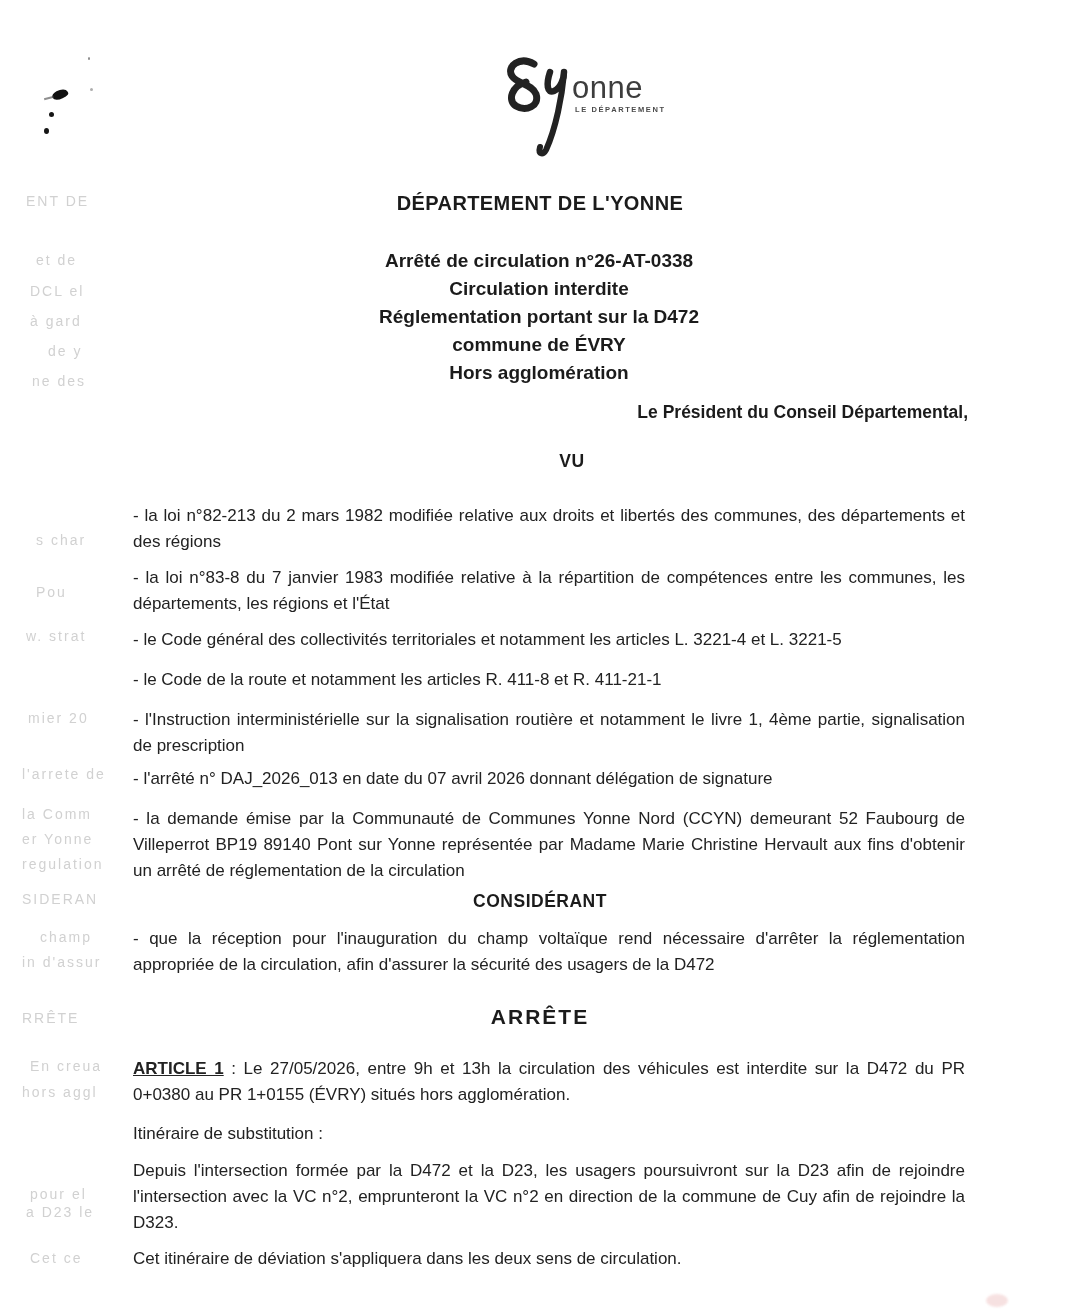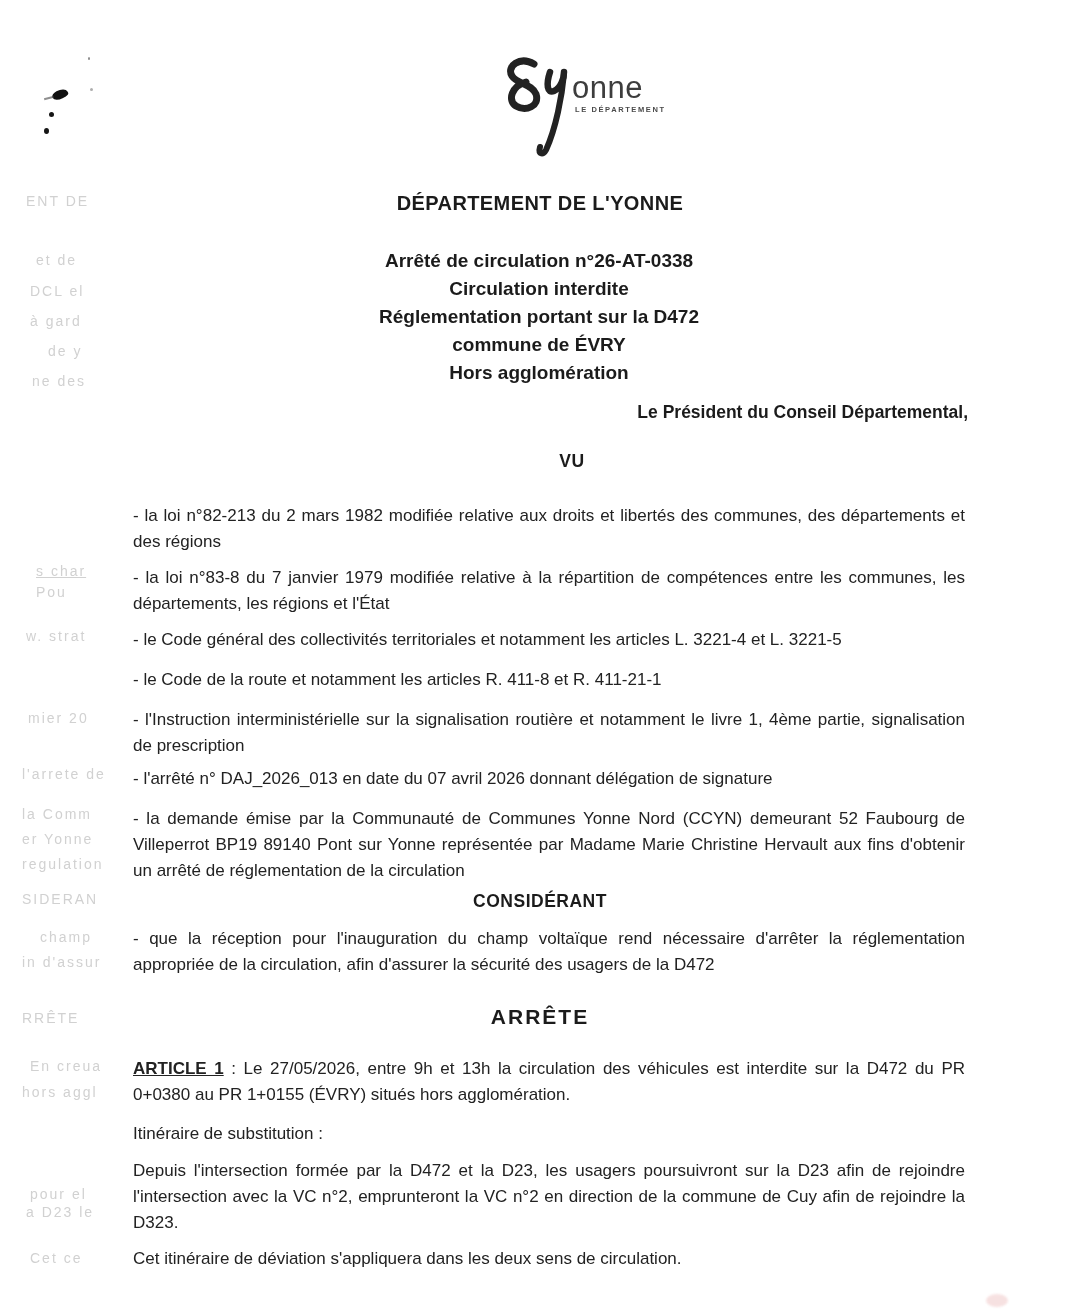--- a/index.html
+++ b/index.html
@@ -95,21 +95,21 @@
 
 <div class="page">
 
   <div class="abs" style="left:0;top:0;width:1080px;height:1311px;">
       <span class="ghost" style="left: 26px; top: 193px;">ENT DE</span>
       <span class="ghost" style="left: 36px; top: 252px;">et de</span>
       <span class="ghost" style="left: 30px; top: 283px;">DCL el</span>
       <span class="ghost" style="left: 30px; top: 313px;">à gard</span>
       <span class="ghost" style="left: 36px; top: 343px; margin-left: 12px;">de y</span>
       <span class="ghost" style="left: 32px; top: 373px;">ne des</span>
-      <span class="ghost" style="left: 36px; top: 563px; text-decoration: underline;">s char</span>
+      <span class="ghost" style="left: 36px; top: 532px;">s char</span>
       <span class="ghost" style="left: 36px; top: 584px;">Pou</span>
       <span class="ghost" style="left: 26px; top: 628px;">w. strat</span>
       <span class="ghost" style="left: 28px; top: 710px;">mier 20</span>
       <span class="ghost" style="left: 22px; top: 766px;">l'arrete de</span>
       <span class="ghost" style="left: 22px; top: 806px;">la Comm</span>
       <span class="ghost" style="left: 22px; top: 831px;">er Yonne</span>
       <span class="ghost" style="left: 22px; top: 856px;">regulation</span>
       <span class="ghost" style="left: 22px; top: 891px;">SIDERAN</span>
       <span class="ghost" style="left: 40px; top: 929px; text-align: right;">champ</span>
       <span class="ghost" style="left: 22px; top: 954px;">in d'assur</span>
@@ -149,21 +149,21 @@
     <div>Réglementation portant sur la D472</div>
     <div>commune de ÉVRY</div>
     <div>Hors agglomération</div>
   </div>
 
   <div class="abs signatory" style="top:402px;">Le Président du Conseil Départemental,</div>
 
   <div class="abs center sec-heading" style="top:451px;margin-left:32px;">VU</div>
 
   <div class="abs body-col para" style="top:503px;">- la loi n°82-213 du 2 mars 1982 modifiée relative aux droits et libertés des communes, des départements et des régions</div>
-  <div class="abs body-col para" style="top:565px;">- la loi n°83-8 du 7 janvier 1979 modifiée relative à la répartition de compétences entre les communes, les départements, les régions et l'État</div>
+  <div class="abs body-col para" style="top:565px;">- la loi n°83-8 du 7 janvier 1983 modifiée relative à la répartition de compétences entre les communes, les départements, les régions et l'État</div>
   <div class="abs body-col para" style="top:627px;">- le Code général des collectivités territoriales et notamment les articles L. 3221-4 et L. 3221-5</div>
   <div class="abs body-col para" style="top:667px;">- le Code de la route et notamment les articles R. 411-8 et R. 411-21-1</div>
   <div class="abs body-col para" style="top:707px;">- l'Instruction interministérielle sur la signalisation routière et notamment le livre 1, 4ème partie, signalisation de prescription</div>
   <div class="abs body-col para" style="top:766px;">- l'arrêté n° DAJ_2026_013 en date du 07 avril 2026 donnant délégation de signature</div>
   <div class="abs body-col para" style="top:806px;">- la demande émise par la Communauté de Communes Yonne Nord (CCYN) demeurant 52 Faubourg de Villeperrot BP19 89140 Pont sur Yonne représentée par Madame Marie Christine Hervault aux fins d'obtenir un arrêté de réglementation de la circulation</div>
 
   <div class="abs center sec-heading" style="top:891px;">CONSIDÉRANT</div>
   <div class="abs body-col para" style="top:926px;">- que la réception pour l'inauguration du champ voltaïque rend nécessaire d'arrêter la réglementation appropriée de la circulation, afin d'assurer la sécurité des usagers de la D472</div>
 
   <div class="abs center sec-heading arrete-heading" style="top:1005px;">ARRÊTE</div>

